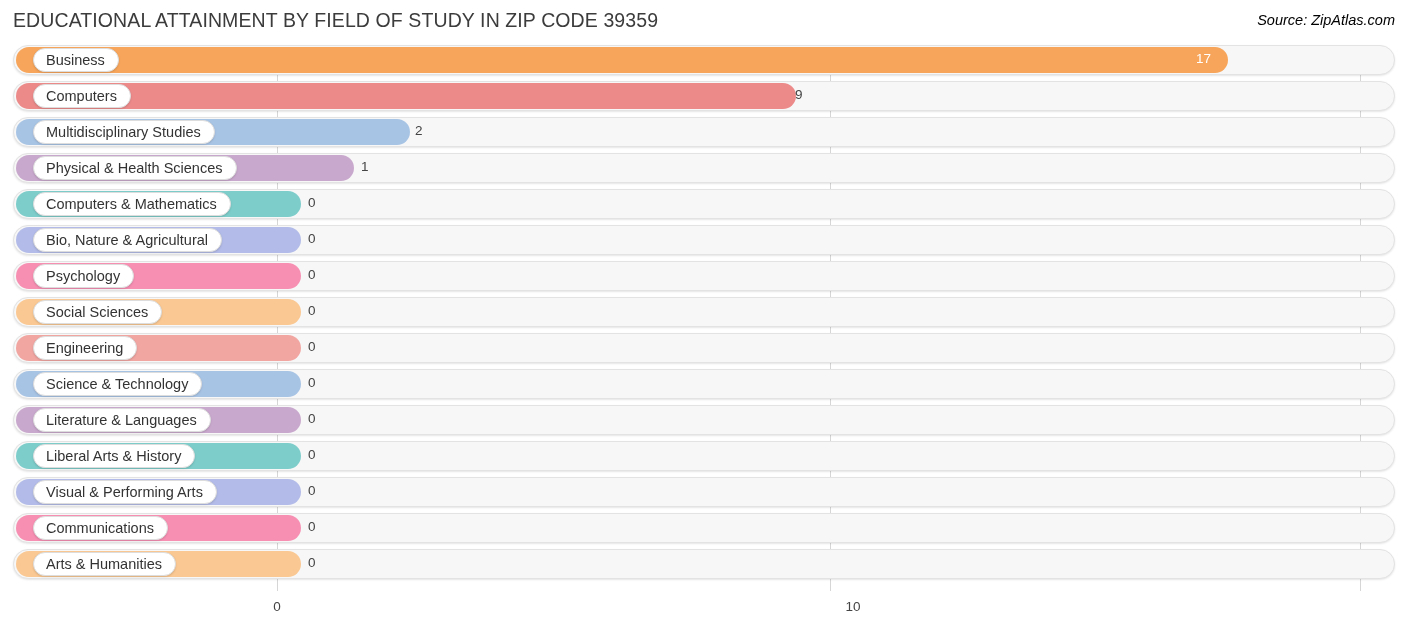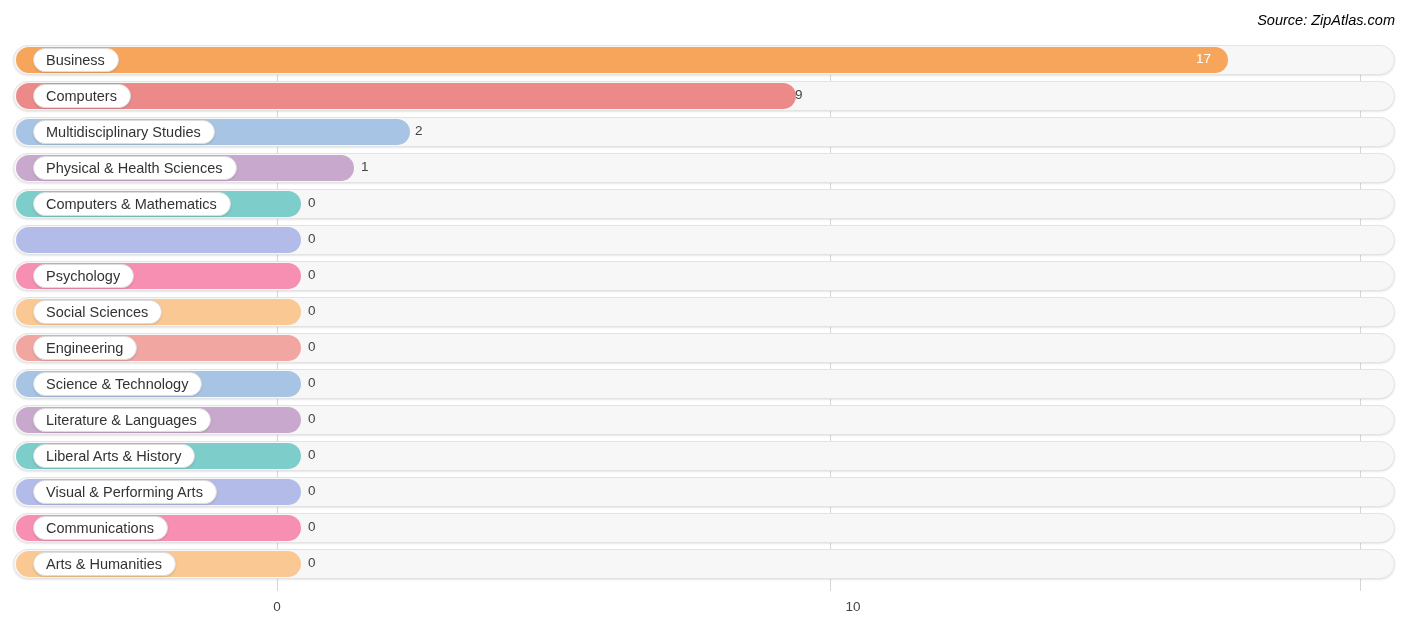--- a/index.html
+++ b/index.html
@@ -143,20 +143,21 @@
     font-size: 13.5px;
     color: #444444;
     transform: translateX(-50%);
     white-space: nowrap;
   }
 </style>
 </head>
 <body>
 
 <div class="header">
+  <div class="chart-title">EDUCATIONAL ATTAINMENT BY FIELD OF STUDY IN ZIP CODE 39359</div>
   <div class="source-note">Source: ZipAtlas.com</div>
 </div>
 
 <div class="plot">
   <div class="gridlines">
       <div class="gridline" style="left: 277px;"></div>
       <div class="gridline" style="left: 830px;"></div>
       <div class="gridline" style="left: 1360px;"></div>
     </div>
   <div class="rows">
@@ -196,20 +197,23 @@
         <div class="track"></div>
         <div class="bar" style="width: 285px; background: rgb(125, 205, 203);"></div>
         <div class="label-pill">
           <span>Computers &amp; Mathematics</span>
         </div>
         <div class="value outside" style="left: 308px;">0</div>
       </div>
       <div class="row">
         <div class="track"></div>
         <div class="bar" style="width: 285px; background: rgb(179, 188, 232);"></div>
+        <div class="label-pill">
+          <span>Bio, Nature &amp; Agricultural</span>
+        </div>
         <div class="value outside" style="left: 308px;">0</div>
       </div>
       <div class="row">
         <div class="track"></div>
         <div class="bar" style="width: 285px; background: rgb(247, 143, 179);"></div>
         <div class="label-pill">
           <span>Psychology</span>
         </div>
         <div class="value outside" style="left: 308px;">0</div>
       </div>

